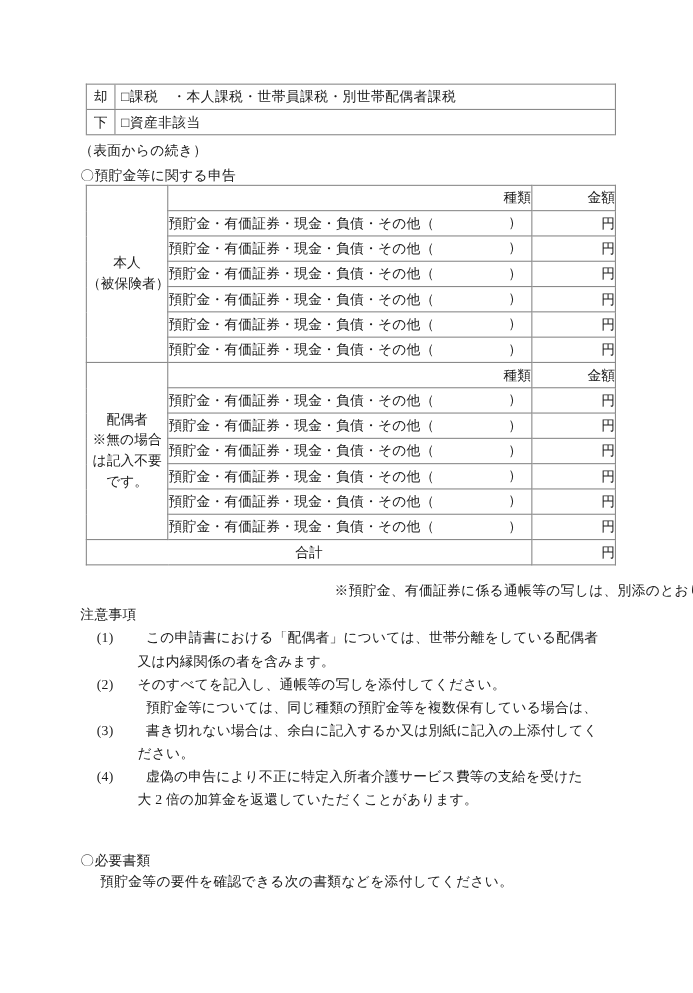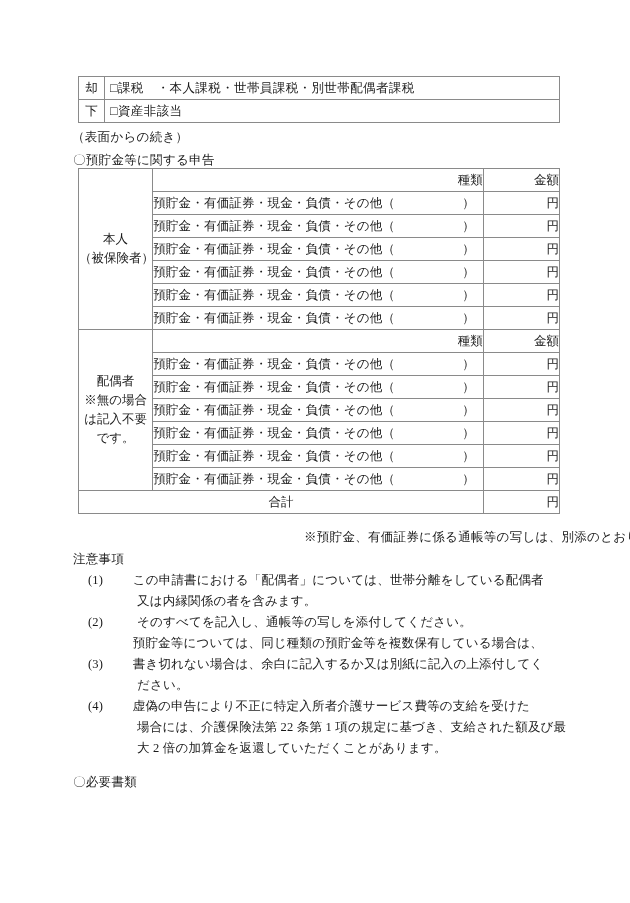--- a/index.html
+++ b/index.html
@@ -89,21 +89,21 @@
     width: 32px;
     min-width: 32px;
   }
   .note-body {
     flex: 1;
   }
   .note-body .ln {
     display: block;
     white-space: pre;
   }
-  .note-body .ln.indent { margin-left: 17px; }
+  .note-body .ln.indent { margin-left: 5px; }
 
   
   .decl-table {
     position: absolute;
     left: 78px;
     top: 168px;
     width: 482px;
     border: 1px solid #8a8a8a;
     border-collapse: collapse;
     box-sizing: border-box;
@@ -280,21 +280,21 @@
         <div class="note-num">(3)</div>
         <div class="note-body">
           <span class="ln">　書き切れない場合は、余白に記入するか又は別紙に記入の上添付してく</span>
           <span class="ln indent">ださい。</span>
         </div>
       </div>
       <div class="note-item">
         <div class="note-num">(4)</div>
         <div class="note-body">
           <span class="ln">　虚偽の申告により不正に特定入所者介護サービス費等の支給を受けた</span>
-          <span class="ln indent">場合には、介護保険法第 22 条第 1 項の規定に基づき、支給された額及び最</span>
           <span class="ln indent">大 2 倍の加算金を返還していただくことがあります。</span>
         </div>
       </div>
     </div>
 
   <div class="line sec-heading-2">〇必要書類</div>
+  <div class="line needed-body">預貯金等の要件を確認できる次の書類などを添付してください。</div>
 
 </div>
 
 </body></html>

